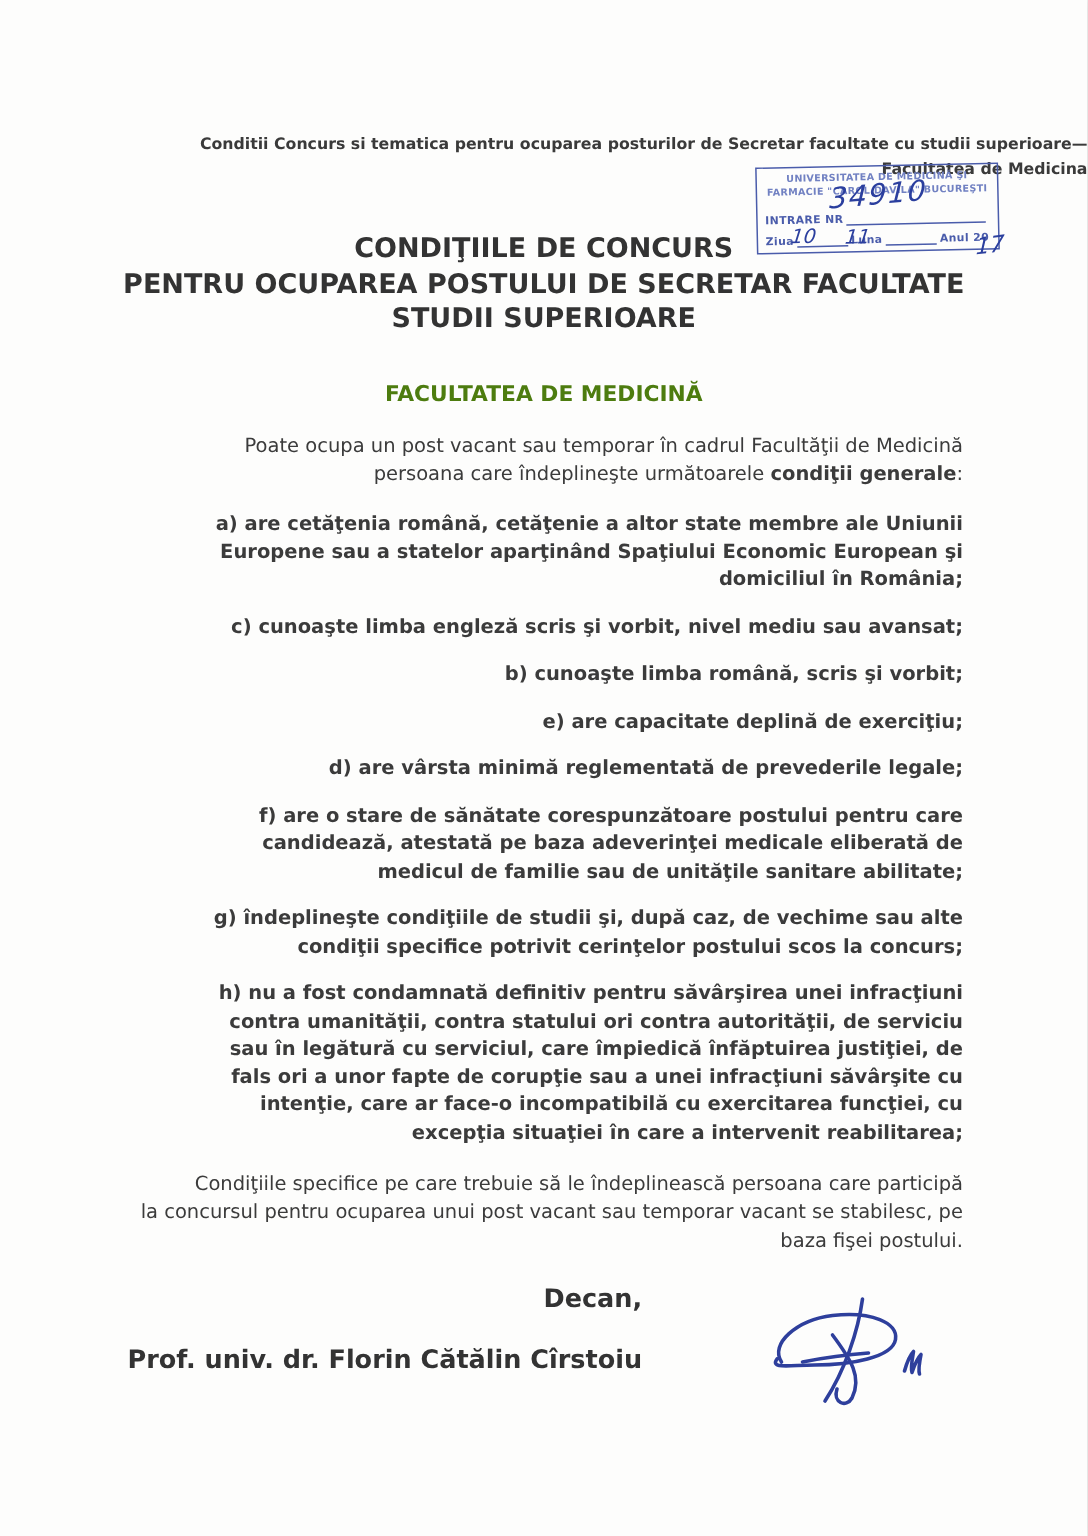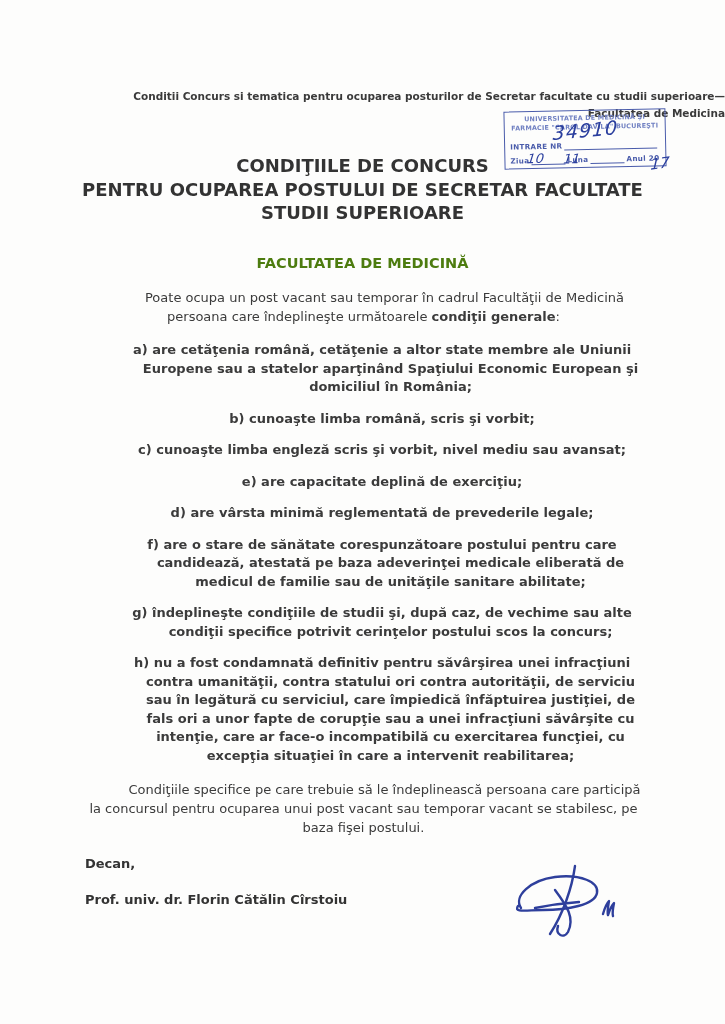--- a/index.html
+++ b/index.html
@@ -60,34 +60,34 @@
     text-align:center;font-weight:bold;font-size:18px;
     line-height:23.5px;color:#333;
   }
   .section-heading{
     position:absolute;top:255px;left:0;width:725px;
     text-align:center;font-weight:bold;font-size:14.5px;color:#4d7c0f;
   }
   
   .body{
     position:absolute;top:288px;left:85px;width:557px;
-    font-size:13px;line-height:19px;text-align:center;
+    font-size:13px;line-height:19px;text-align:right;
   }
   .intro{text-indent:42px;margin:0 0 15px 0;}
   .intro b{font-weight:bold;}
   .cond-list{margin:0 0 0 37px;font-weight:bold;}
   .cond-item{
     padding-left:17px;text-indent:-17px;
     line-height:18.5px;margin-bottom:13px;
   }
   .closing{text-indent:42px;margin:15px 0 0 0;line-height:19px;}
   
   .sig-block{
     position:absolute;left:85px;top:856px;
-    font-weight:bold;font-size:13px;color:#333;
+    font-weight:bold;font-size:17px;color:#333;text-align:right;
   }
   .sig-role{margin-bottom:21px;}
   .signature-svg{position:absolute;left:505px;top:858px;}
 </style>
 </head>
 <body>
 
 <div class="doc">
 
   <div class="doc-header">
@@ -123,22 +123,22 @@
     <div>STUDII SUPERIOARE</div>
   </div>
 
   <div class="section-heading">FACULTATEA DE MEDICINĂ</div>
 
   <div class="body">
     <p class="intro"><span>Poate ocupa un post vacant sau temporar în cadrul Facultăţii de Medicină persoana care îndeplineşte următoarele </span><b>condiţii generale</b><span>:</span></p>
 
     <div class="cond-list">
       <div class="cond-item"><span>a)</span> <span>are cetăţenia română, cetăţenie a altor state membre ale Uniunii Europene sau a statelor aparţinând Spaţiului Economic European şi domiciliul în România;</span></div>
+      <div class="cond-item"><span>c)</span> <span>cunoaşte limba engleză scris şi vorbit, nivel mediu sau avansat;</span></div>
       <div class="cond-item"><span>b)</span> <span>cunoaşte limba română, scris şi vorbit;</span></div>
-      <div class="cond-item"><span>c)</span> <span>cunoaşte limba engleză scris şi vorbit, nivel mediu sau avansat;</span></div>
       <div class="cond-item"><span>e)</span> <span>are capacitate deplină de exerciţiu;</span></div>
       <div class="cond-item"><span>d)</span> <span>are vârsta minimă reglementată de prevederile legale;</span></div>
       <div class="cond-item"><span>f)</span> <span>are o stare de sănătate corespunzătoare postului pentru care candidează, atestată pe baza adeverinţei medicale eliberată de medicul de familie sau de unităţile sanitare abilitate;</span></div>
       <div class="cond-item"><span>g)</span> <span>îndeplineşte condiţiile de studii şi, după caz, de vechime sau alte condiţii specifice potrivit cerinţelor postului scos la concurs;</span></div>
       <div class="cond-item"><span>h)</span> <span>nu a fost condamnată definitiv pentru săvârşirea unei infracţiuni contra umanităţii, contra statului ori contra autorităţii, de serviciu sau în legătură cu serviciul, care împiedică înfăptuirea justiţiei, de fals ori a unor fapte de corupţie sau a unei infracţiuni săvârşite cu intenţie, care ar face-o incompatibilă cu exercitarea funcţiei, cu excepţia situaţiei în care a intervenit reabilitarea;</span></div>
     </div>
 
     <p class="closing">Condiţiile specifice pe care trebuie să le îndeplinească persoana care participă la concursul pentru ocuparea unui post vacant sau temporar vacant se stabilesc, pe baza fişei postului.</p>
   </div>
 

